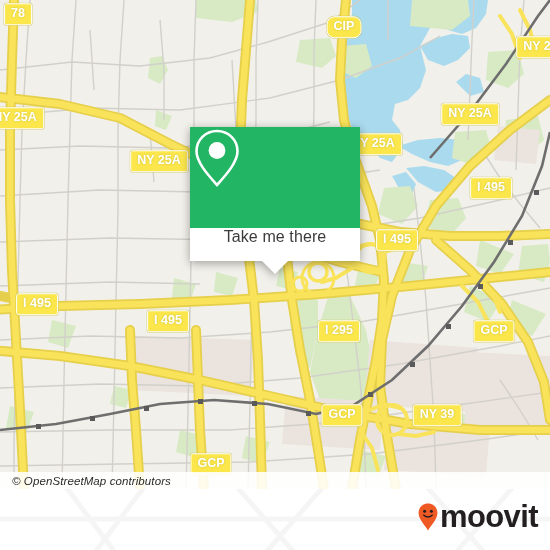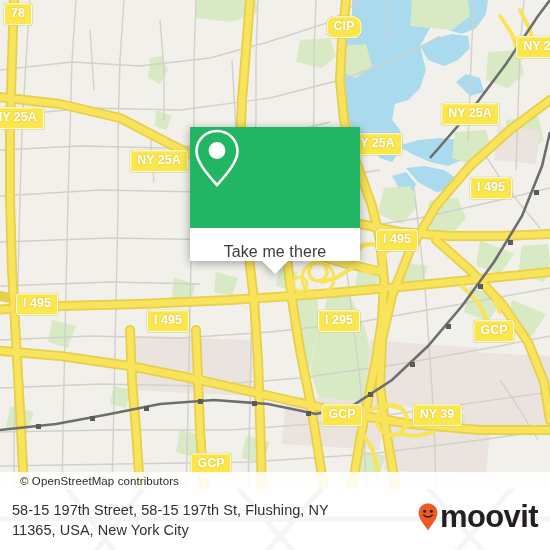--- a/index.html
+++ b/index.html
@@ -17,21 +17,21 @@
   }
   .map svg{position:absolute;left:0;top:0;}
 
   
   .attribution{
     position:absolute;left:0;bottom:0;width:550px;height:17px;
     background:rgba(255,255,255,.88);
     display:flex;align-items:center;
   }
   .attribution span{
-    font-size:11.5px;color:#2b2b2b;padding-left:20px;letter-spacing:.1px;
+    font-size:11.5px;color:#2b2b2b;padding-left:12px;letter-spacing:.1px;font-style:italic;
   }
 
   
   .shield{
     position:absolute;
     background:#fbe74c;
     border:1.6px solid #ffffff;
     border-radius:2.5px;
     color:#ffffff;
     font-size:12.5px;
@@ -48,21 +48,21 @@
   .card{
     position:absolute;left:190px;top:127px;width:170px;
     filter:drop-shadow(0 2px 5px rgba(0,0,0,.35));
   }
   .card-top{
     height:101px;background:#22b563;
     display:flex;align-items:center;justify-content:center;
   }
   .card-bottom{
     height:33px;background:#ffffff;
-    display:flex;align-items:flex-end;justify-content:center;
+    display:flex;align-items:flex-start;justify-content:center;
   }
   .card-bottom span{
     font-size:16px;color:#3c3c3c;letter-spacing:.1px;
   }
   .card-tail{
     position:absolute;left:50%;top:134px;
     transform:translateX(-50%);
     width:0;height:0;
     border-left:13px solid transparent;
     border-right:13px solid transparent;
@@ -268,21 +268,21 @@
     <div class="shield" style="left:344px;top:27px;border-radius:8px;">CIP</div>
     <div class="shield" style="left:537px;top:47px;">NY 2</div>
     <div class="shield" style="left:15px;top:118px;">NY 25A</div>
     <div class="shield" style="left:470px;top:114px;">NY 25A</div>
     <div class="shield" style="left:159px;top:161px;">NY 25A</div>
     <div class="shield" style="left:373px;top:144px;">NY 25A</div>
     <div class="shield" style="left:491px;top:188px;">I 495</div>
     <div class="shield" style="left:397px;top:240px;">I 495</div>
     <div class="shield" style="left:37px;top:304px;">I 495</div>
     <div class="shield" style="left:168px;top:321px;">I 495</div>
-    <div class="shield" style="left:339px;top:321px;">I 295</div>
+    <div class="shield" style="left:339px;top:331px;">I 295</div>
     <div class="shield" style="left:494px;top:331px;">GCP</div>
     <div class="shield" style="left:342px;top:415px;">GCP</div>
     <div class="shield" style="left:437px;top:415px;">NY 39</div>
     <div class="shield" style="left:211px;top:464px;">GCP</div>
 
     <div class="card">
       <div class="card-top">
         <svg width="54" height="62" viewBox="0 0 54 62">
           <path d="M27 4 C15.5 4 6.5 13 6.5 24.3 C6.5 36 20 50 27 58 C34 50 47.5 36 47.5 24.3 C47.5 13 38.5 4 27 4 Z" fill="none" stroke="#ffffff" stroke-width="2.6"></path>
           <circle cx="27" cy="23.5" r="8.4" fill="#ffffff"></circle>
@@ -306,24 +306,20 @@
         <path d="M60 -10 L120 70"></path>
         <path d="M150 -10 L90 70"></path>
         <path d="M230 -10 L300 70"></path>
         <path d="M330 -10 L260 70"></path>
         <path d="M420 -10 L490 70"></path>
         <path d="M520 -10 L450 70"></path>
         <path d="M-20 30 L580 30"></path>
       </g>
     </svg>
 
-    <div class="address">
-      <div>58-15 197th Street, 58-15 197th St, Flushing, NY</div>
-      <div>11365, USA, New York City</div>
-    </div>
 
     <div class="brand">
       <svg class="pin" viewBox="0 0 20 28">
         <path d="M10 0.6 C4.6 0.6 0.6 4.7 0.6 10 C0.6 16.4 7.2 22.4 10 27.4 C12.8 22.4 19.4 16.4 19.4 10 C19.4 4.7 15.4 0.6 10 0.6 Z" fill="#ef5a24"></path>
         <circle cx="6.6" cy="8.2" r="1.5" fill="#231f20"></circle>
         <circle cx="13.4" cy="8.2" r="1.5" fill="#231f20"></circle>
         <path d="M5.8 12.2 C7.4 14.6 12.6 14.6 14.2 12.2" stroke="#231f20" stroke-width="1.5" fill="none" stroke-linecap="round"></path>
       </svg>
       <div class="wordmark">moovit</div>
     </div>

